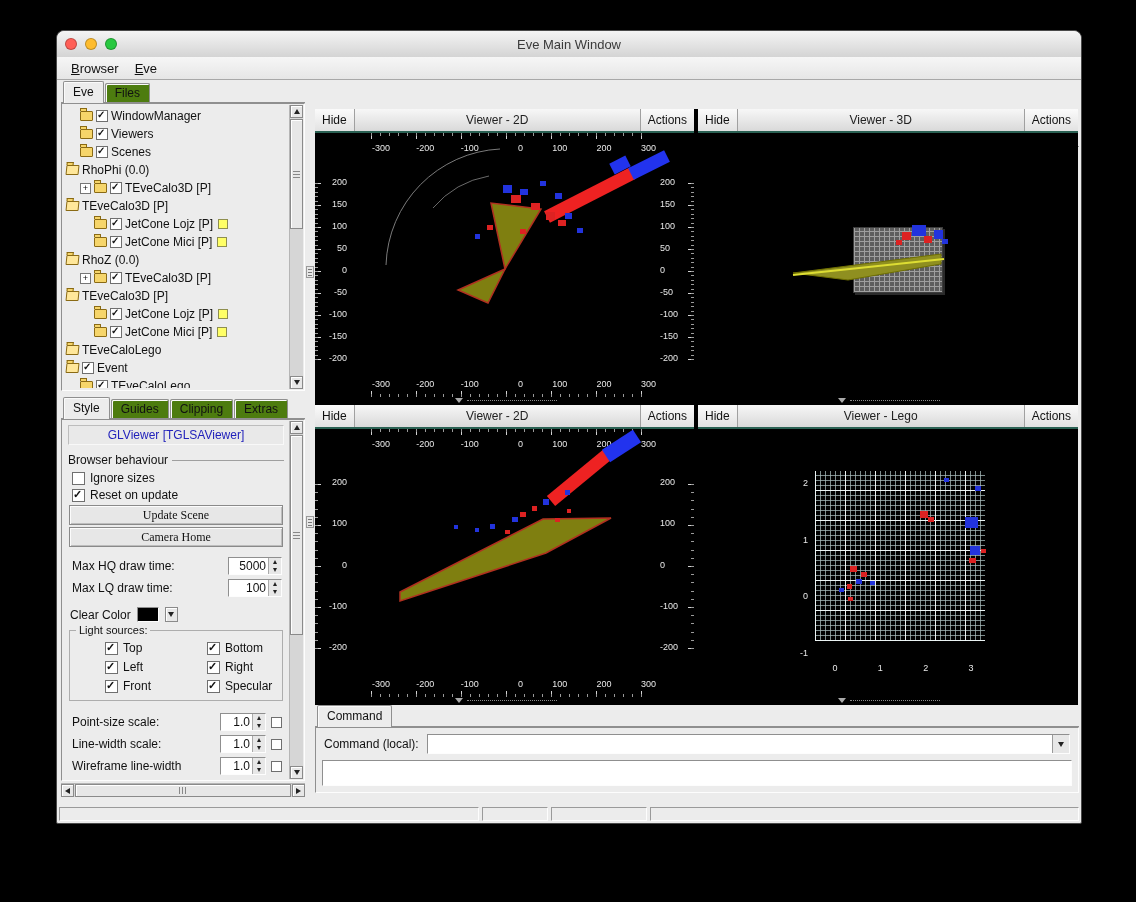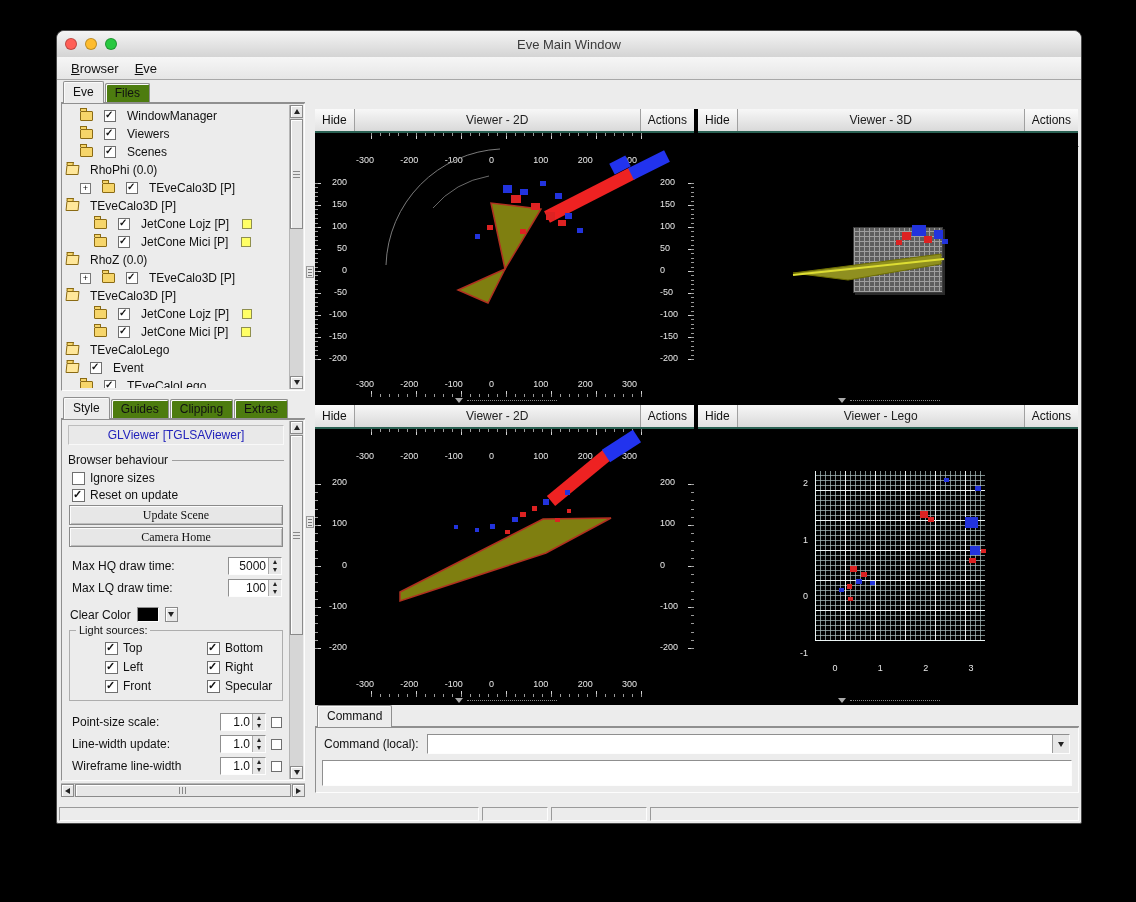--- a/index.html
+++ b/index.html
@@ -40,21 +40,21 @@
   .griplines{position:absolute;left:2px;right:2px;top:50%;height:7px;margin-top:-3px;
              background:repeating-linear-gradient(0deg,#888 0 1px,transparent 1px 3px);}
   .hsb{position:absolute;height:14px;background:#d6d6d6;border-top:1px solid #b5b5b5;box-sizing:border-box;}
   .hthumb{position:absolute;top:0;height:13px;background:#e7e7e7;border:1px solid #8a8a8a;box-shadow:inset 1px 1px 0 #fff;box-sizing:border-box;}
   .hgrip{position:absolute;top:2px;bottom:2px;left:50%;width:9px;margin-left:-4px;
          background:repeating-linear-gradient(90deg,#888 0 1px,transparent 1px 3px);}
   
   .left-panel{position:absolute;left:4px;top:50px;width:244px;height:716px;}
   .tree-box{position:absolute;left:0;top:22px;width:244px;height:288px;overflow:hidden;}
   .tree{position:absolute;left:2px;top:3px;right:16px;bottom:2px;overflow:hidden;}
-  .trow{height:18px;display:flex;align-items:center;gap:11px;white-space:nowrap;}
+  .trow{height:18px;display:flex;align-items:center;gap:3px;white-space:nowrap;}
   .expander{width:9px;height:9px;border:1px solid #777;background:#fff;font-size:9px;line-height:8px;text-align:center;flex:none;color:#111;}
   .folder{width:13px;height:10px;background:#f6d56a;border:1px solid #8a6a14;border-radius:1px;position:relative;flex:none;box-sizing:border-box;}
   .folder::before{content:"";position:absolute;left:-1px;top:-4px;width:5px;height:2px;background:#f6d56a;border:1px solid #8a6a14;border-bottom:none;}
   .folder.scene{background:#ffe79a;transform:skewX(-6deg);}
   .tree .cb{width:10px;height:10px;}
   .tree .cb.on::after{font-size:10px;top:-2px;left:0;}
   .tlabel{font-size:12px;}
   .badge{width:8px;height:8px;background:#ffff66;border:1px solid #8f8f4f;flex:none;margin-left:2px;}
   
   .editor-box{position:absolute;left:0;top:338px;width:244px;height:362px;overflow:hidden;}
@@ -98,21 +98,21 @@
   .vbtn{padding:0 7px;display:flex;align-items:center;border-right:1px solid #a0a0a0;background:linear-gradient(#fbfbfb,#e2e2e2);}
   .vbtn.right{border-right:none;border-left:1px solid #a0a0a0;}
   .vtitle{flex:1;text-align:center;align-self:center;color:#222;}
   .vcanvas{position:relative;background:#000;overflow:hidden;}
   .hsplit{height:8px;position:relative;background:#000;}
   .hsplit .dots{position:absolute;left:50%;top:3px;width:90px;margin-left:-38px;border-top:1px dotted #8a8a8a;}
   .hsplit .mk{position:absolute;left:50%;top:1px;margin-left:-50px;border-top-color:#aaa;border-left-width:4px;border-right-width:4px;border-top-width:5px;}
   
   .ax{position:absolute;color:#e8e8e8;font-size:9px;}
   .xlab{left:41px;width:300px;display:flex;justify-content:space-between;}
-  .xlab span{width:34px;text-align:left;margin-top:12px;}
+  .xlab span{width:34px;text-align:right;}
   .xlab.top{top:10px;} .xlab.bot{bottom:8px;}
   .ylab{display:flex;flex-direction:column;justify-content:space-between;}
   .ylab span{height:11px;line-height:11px;display:block;}
   .ylab.left{left:8px;width:24px;text-align:right;}
   .ylab.right{right:10px;width:24px;text-align:left;}
   .ylab.fine{top:44px;height:187px;}
   .ylab.coarse{top:48px;height:176px;}
   .tk{position:absolute;}
   .tk.xmaj{left:56px;width:271px;height:6px;background:repeating-linear-gradient(90deg,#d2d2d2 0 1px,transparent 1px 45px);}
   .tk.xmin{left:56px;width:271px;height:3px;background:repeating-linear-gradient(90deg,#9a9a9a 0 1px,transparent 1px 9px);}
@@ -445,21 +445,21 @@
                   </span>
                   <span class="sa">
                     <i class="td"></i>
                   </span>
                 </span>
               </span>
               <span class="minicb"></span>
             </div>
 
             <div class="sprow">
-              <span class="splabel">Line-width update:</span>
+              <span class="splabel">Line-width scale:</span>
               <span class="spinner" style="width:46px;">
                 <span class="spval">1.0</span>
                 <span class="sparrows">
                   <span class="sa">
                     <i class="tu"></i>
                   </span>
                   <span class="sa">
                     <i class="td"></i>
                   </span>
                 </span>

